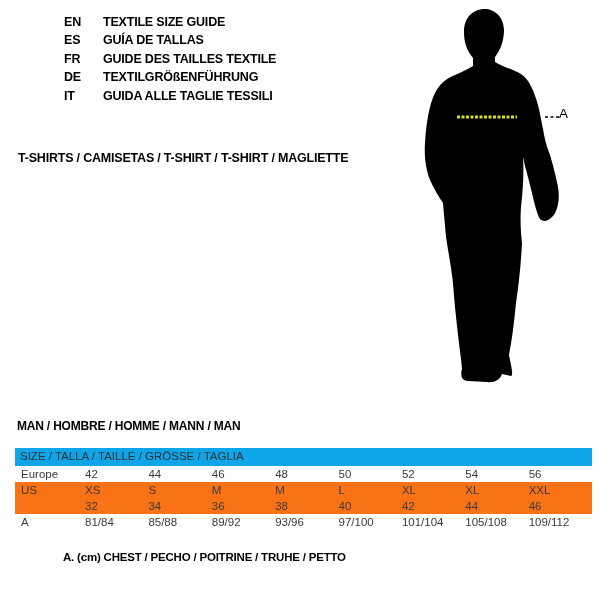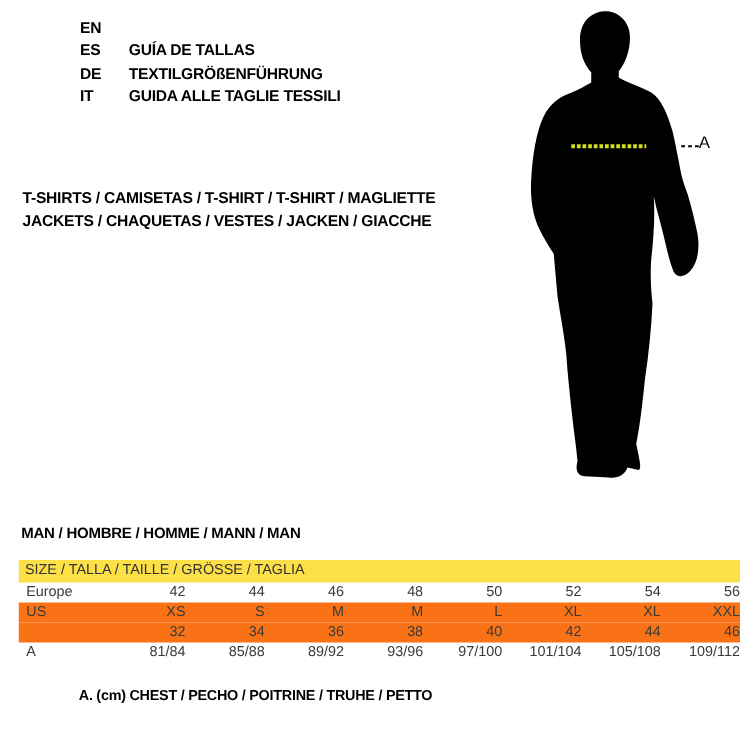--- a/index.html
+++ b/index.html
@@ -41,63 +41,67 @@
     left: 17px; top: 419px;
     font-size: 12px; font-weight: 700; letter-spacing: -0.2px;
   }
 
   
   .size-table {
     left: 15px; top: 448px; width: 577px;
     font-size: 11.5px; color: #3a3a3a;
   }
   .t-header {
-    background: #fde047;
+    background: #0ea5e9;
     height: 17.5px; line-height: 17.5px;
     padding-left: 5px; color: #333;
   }
   .t-row {
     display: grid;
     grid-template-columns: 70px repeat(8, 1fr);
     height: 16px; align-items: center;
   }
   .t-row.stripe { background: #f97316; }
   .t-label { padding-left: 6px; text-align: left; }
-  .t-cell { text-align: right; }
+  .t-cell { text-align: left; }
 
   
   .footnote {
     left: 20px; top: 551px;
     font-size: 11.5px; font-weight: 700; letter-spacing: -0.2px; margin-left: 43px;
   }
 </style>
 </head>
 <body>
 
 <div class="abs lang-block">
   <div class="lang-row">
     <span class="lang-code">EN</span>
+    <span class="lang-label">TEXTILE SIZE GUIDE</span>
   </div>
   <div class="lang-row">
     <span class="lang-code">ES</span>
     <span class="lang-label">GUÍA DE TALLAS</span>
+  </div>
+  <div class="lang-row">
+    <span class="lang-code">FR</span>
+    <span class="lang-label">GUIDE DES TAILLES TEXTILE</span>
   </div>
   <div class="lang-row">
     <span class="lang-code">DE</span>
     <span class="lang-label">TEXTILGRÖßENFÜHRUNG</span>
   </div>
   <div class="lang-row">
     <span class="lang-code">IT</span>
     <span class="lang-label">GUIDA ALLE TAGLIE TESSILI</span>
   </div>
 </div>
 
 <div class="abs products">
   <div>T-SHIRTS / CAMISETAS / T-SHIRT / T-SHIRT / MAGLIETTE</div>
-  <div>JACKETS / CHAQUETAS / VESTES / JACKEN / GIACCHE</div>
 </div>
 
 <svg class="abs figure-svg" width="180" height="385" viewBox="0 0 180 385" xmlns="http://www.w3.org/2000/svg">
   <path fill="#000000" d="
     M88,4
     C98,3 109,11 109,25
     C109,36 105,46 100,52
     L100,57
     C106,61 117,64 126,69
     C134,74 139,86 143,100

